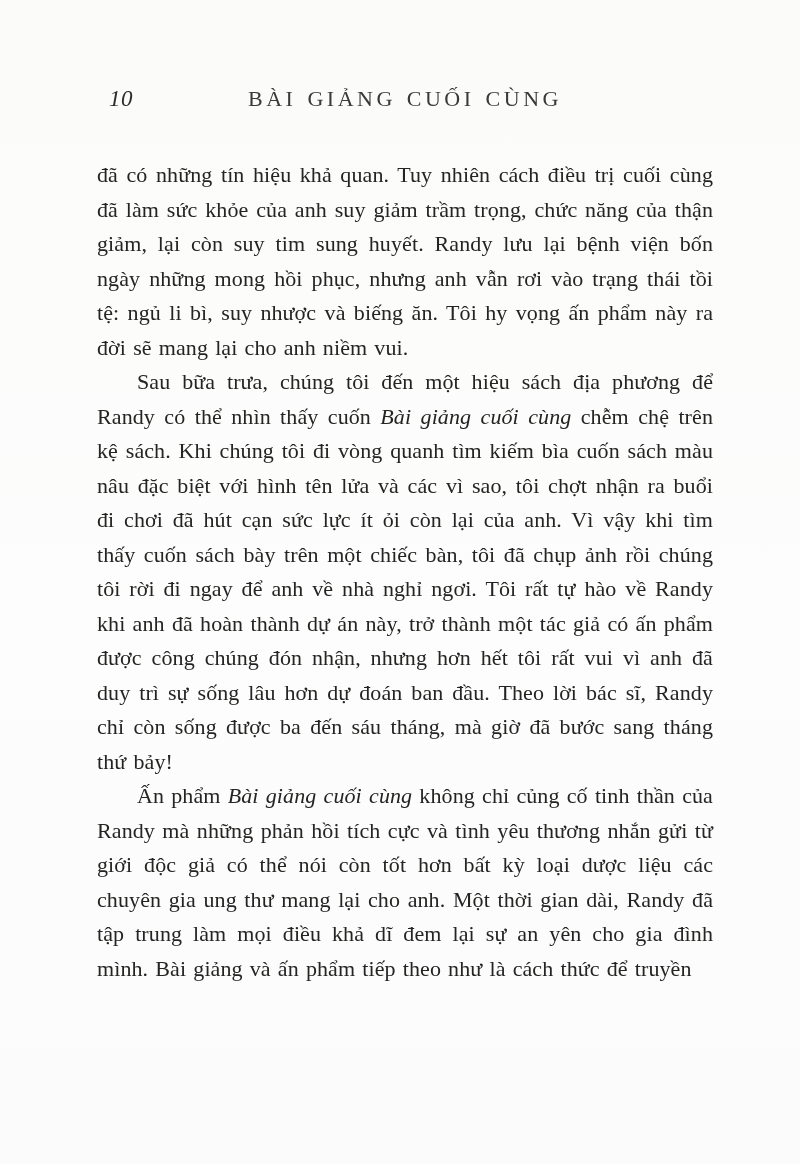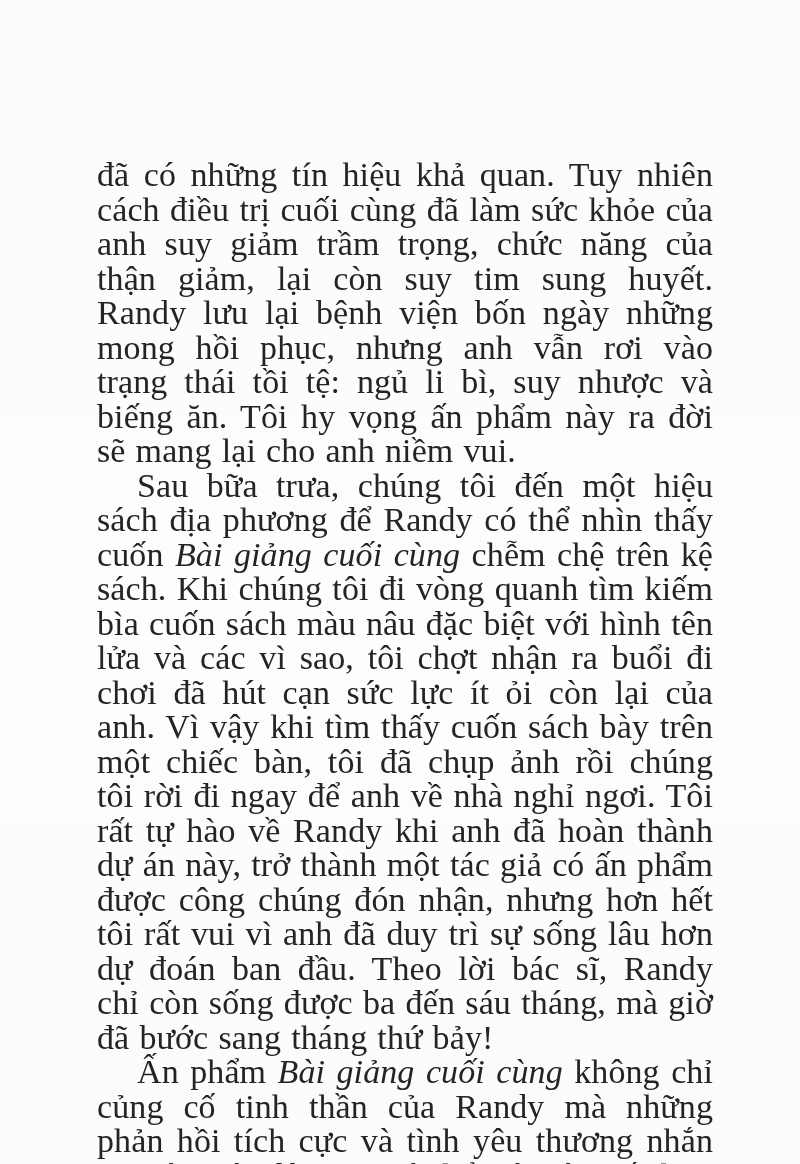--- a/index.html
+++ b/index.html
@@ -44,38 +44,42 @@
     word-spacing: 2px;
   }
   .text-block {
     position: absolute;
     top: 158px;
     left: 97px;
     width: 616px;
   }
   .text-block p {
     margin: 0;
-    font-size: 34px;
+    font-size: 22px;
     line-height: 34.5px;
     text-align: justify;
     letter-spacing: 0.1px;
     word-spacing: 1.5px;
     color: #242422;
   }
   .text-block p.indent {
     text-indent: 40px;
   }
   .text-block p em {
     font-style: italic;
   }
 </style>
 </head>
 <body>
 
 <div class="page">
+  <header class="page-header">
+    <span class="page-number">10</span>
+    <span class="running-title">BÀI GIẢNG CUỐI CÙNG</span>
+  </header>
 
   <main class="text-block">
 
   <p class=""><span>đã có những tín hiệu khả quan. Tuy nhiên cách điều trị cuối cùng đã làm sức khỏe của anh suy giảm trầm trọng, chức năng của thận giảm, lại còn suy tim sung huyết. Randy lưu lại bệnh viện bốn ngày những mong hồi phục, nhưng anh vẫn rơi vào trạng thái tồi tệ: ngủ li bì, suy nhược và biếng ăn. Tôi hy vọng ấn phẩm này ra đời sẽ mang lại cho anh niềm vui.</span></p>
       <p class="indent"><span>Sau bữa trưa, chúng tôi đến một hiệu sách địa phương để Randy có thể nhìn thấy cuốn </span><em>Bài giảng cuối cùng</em><span> chễm chệ trên kệ sách. Khi chúng tôi đi vòng quanh tìm kiếm bìa cuốn sách màu nâu đặc biệt với hình tên lửa và các vì sao, tôi chợt nhận ra buổi đi chơi đã hút cạn sức lực ít ỏi còn lại của anh. Vì vậy khi tìm thấy cuốn sách bày trên một chiếc bàn, tôi đã chụp ảnh rồi chúng tôi rời đi ngay để anh về nhà nghỉ ngơi. Tôi rất tự hào về Randy khi anh đã hoàn thành dự án này, trở thành một tác giả có ấn phẩm được công chúng đón nhận, nhưng hơn hết tôi rất vui vì anh đã duy trì sự sống lâu hơn dự đoán ban đầu. Theo lời bác sĩ, Randy chỉ còn sống được ba đến sáu tháng, mà giờ đã bước sang tháng thứ bảy!</span></p>
       <p class="indent"><span>Ấn phẩm </span><em>Bài giảng cuối cùng</em><span> không chỉ củng cố tinh thần của Randy mà những phản hồi tích cực và tình yêu thương nhắn gửi từ giới độc giả có thể nói còn tốt hơn bất kỳ loại dược liệu các chuyên gia ung thư mang lại cho anh. Một thời gian dài, Randy đã tập trung làm mọi điều khả dĩ đem lại sự an yên cho gia đình mình. Bài giảng và ấn phẩm tiếp theo như là cách thức để truyền</span></p>
     </main>
 </div>
 
 </body></html>

